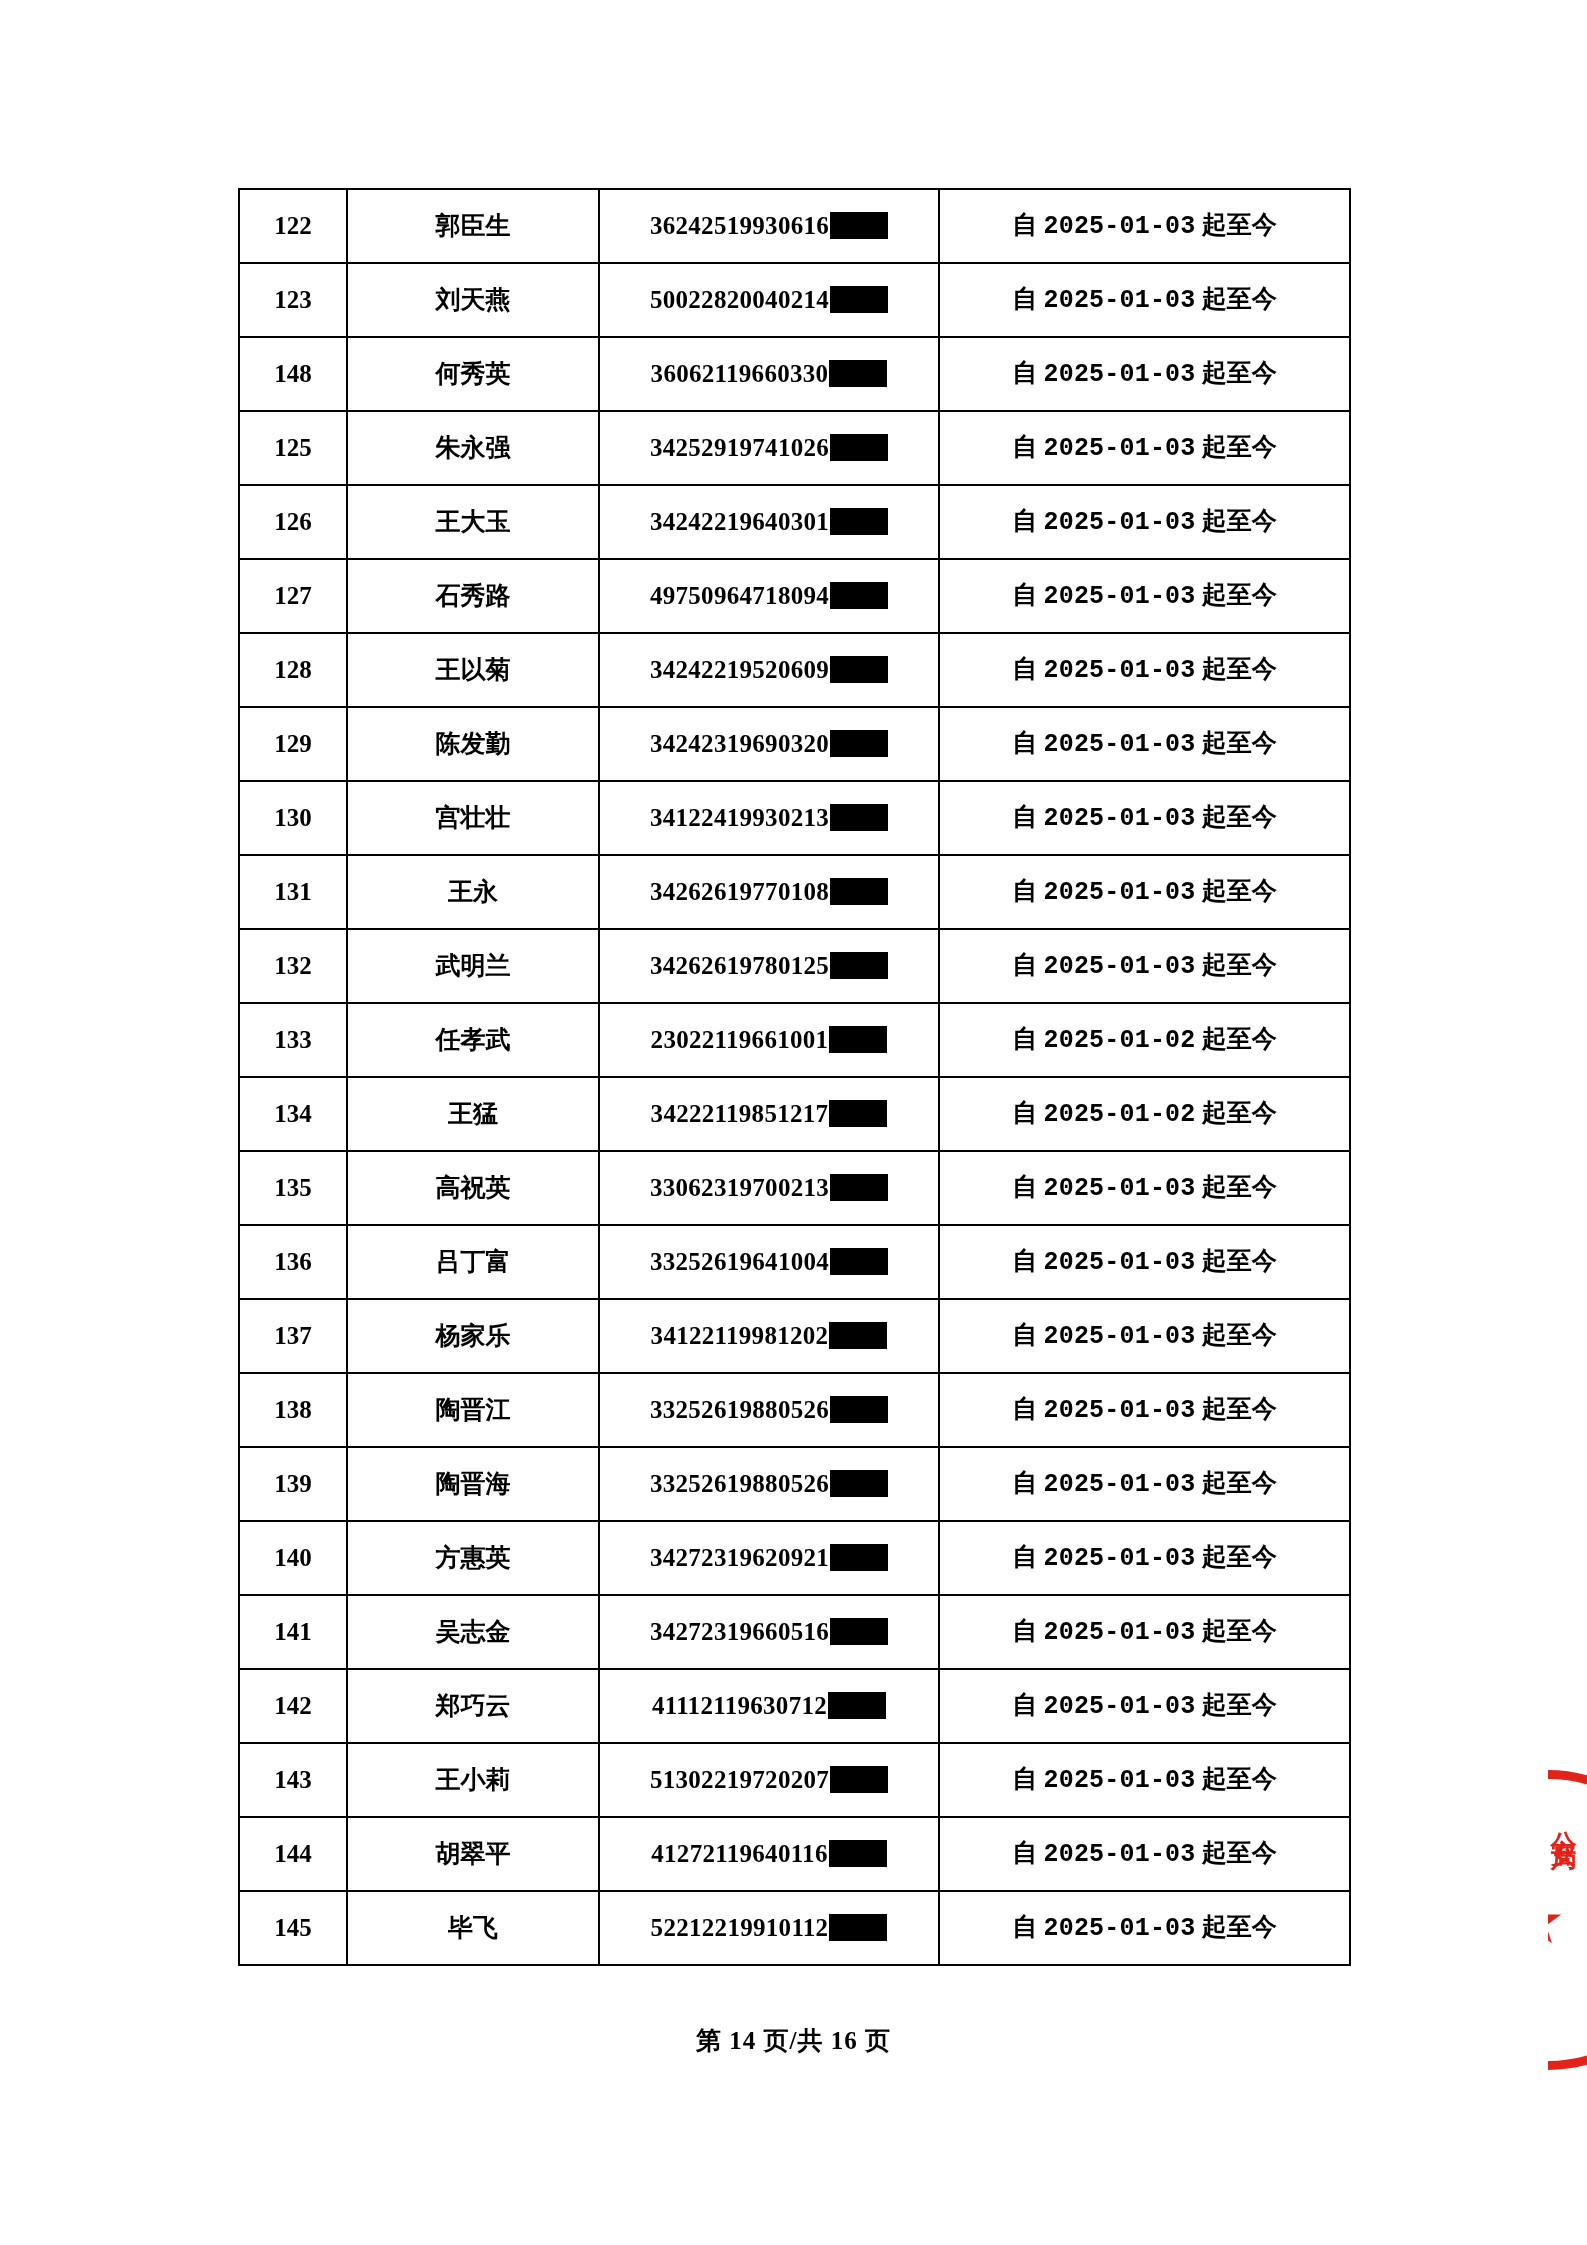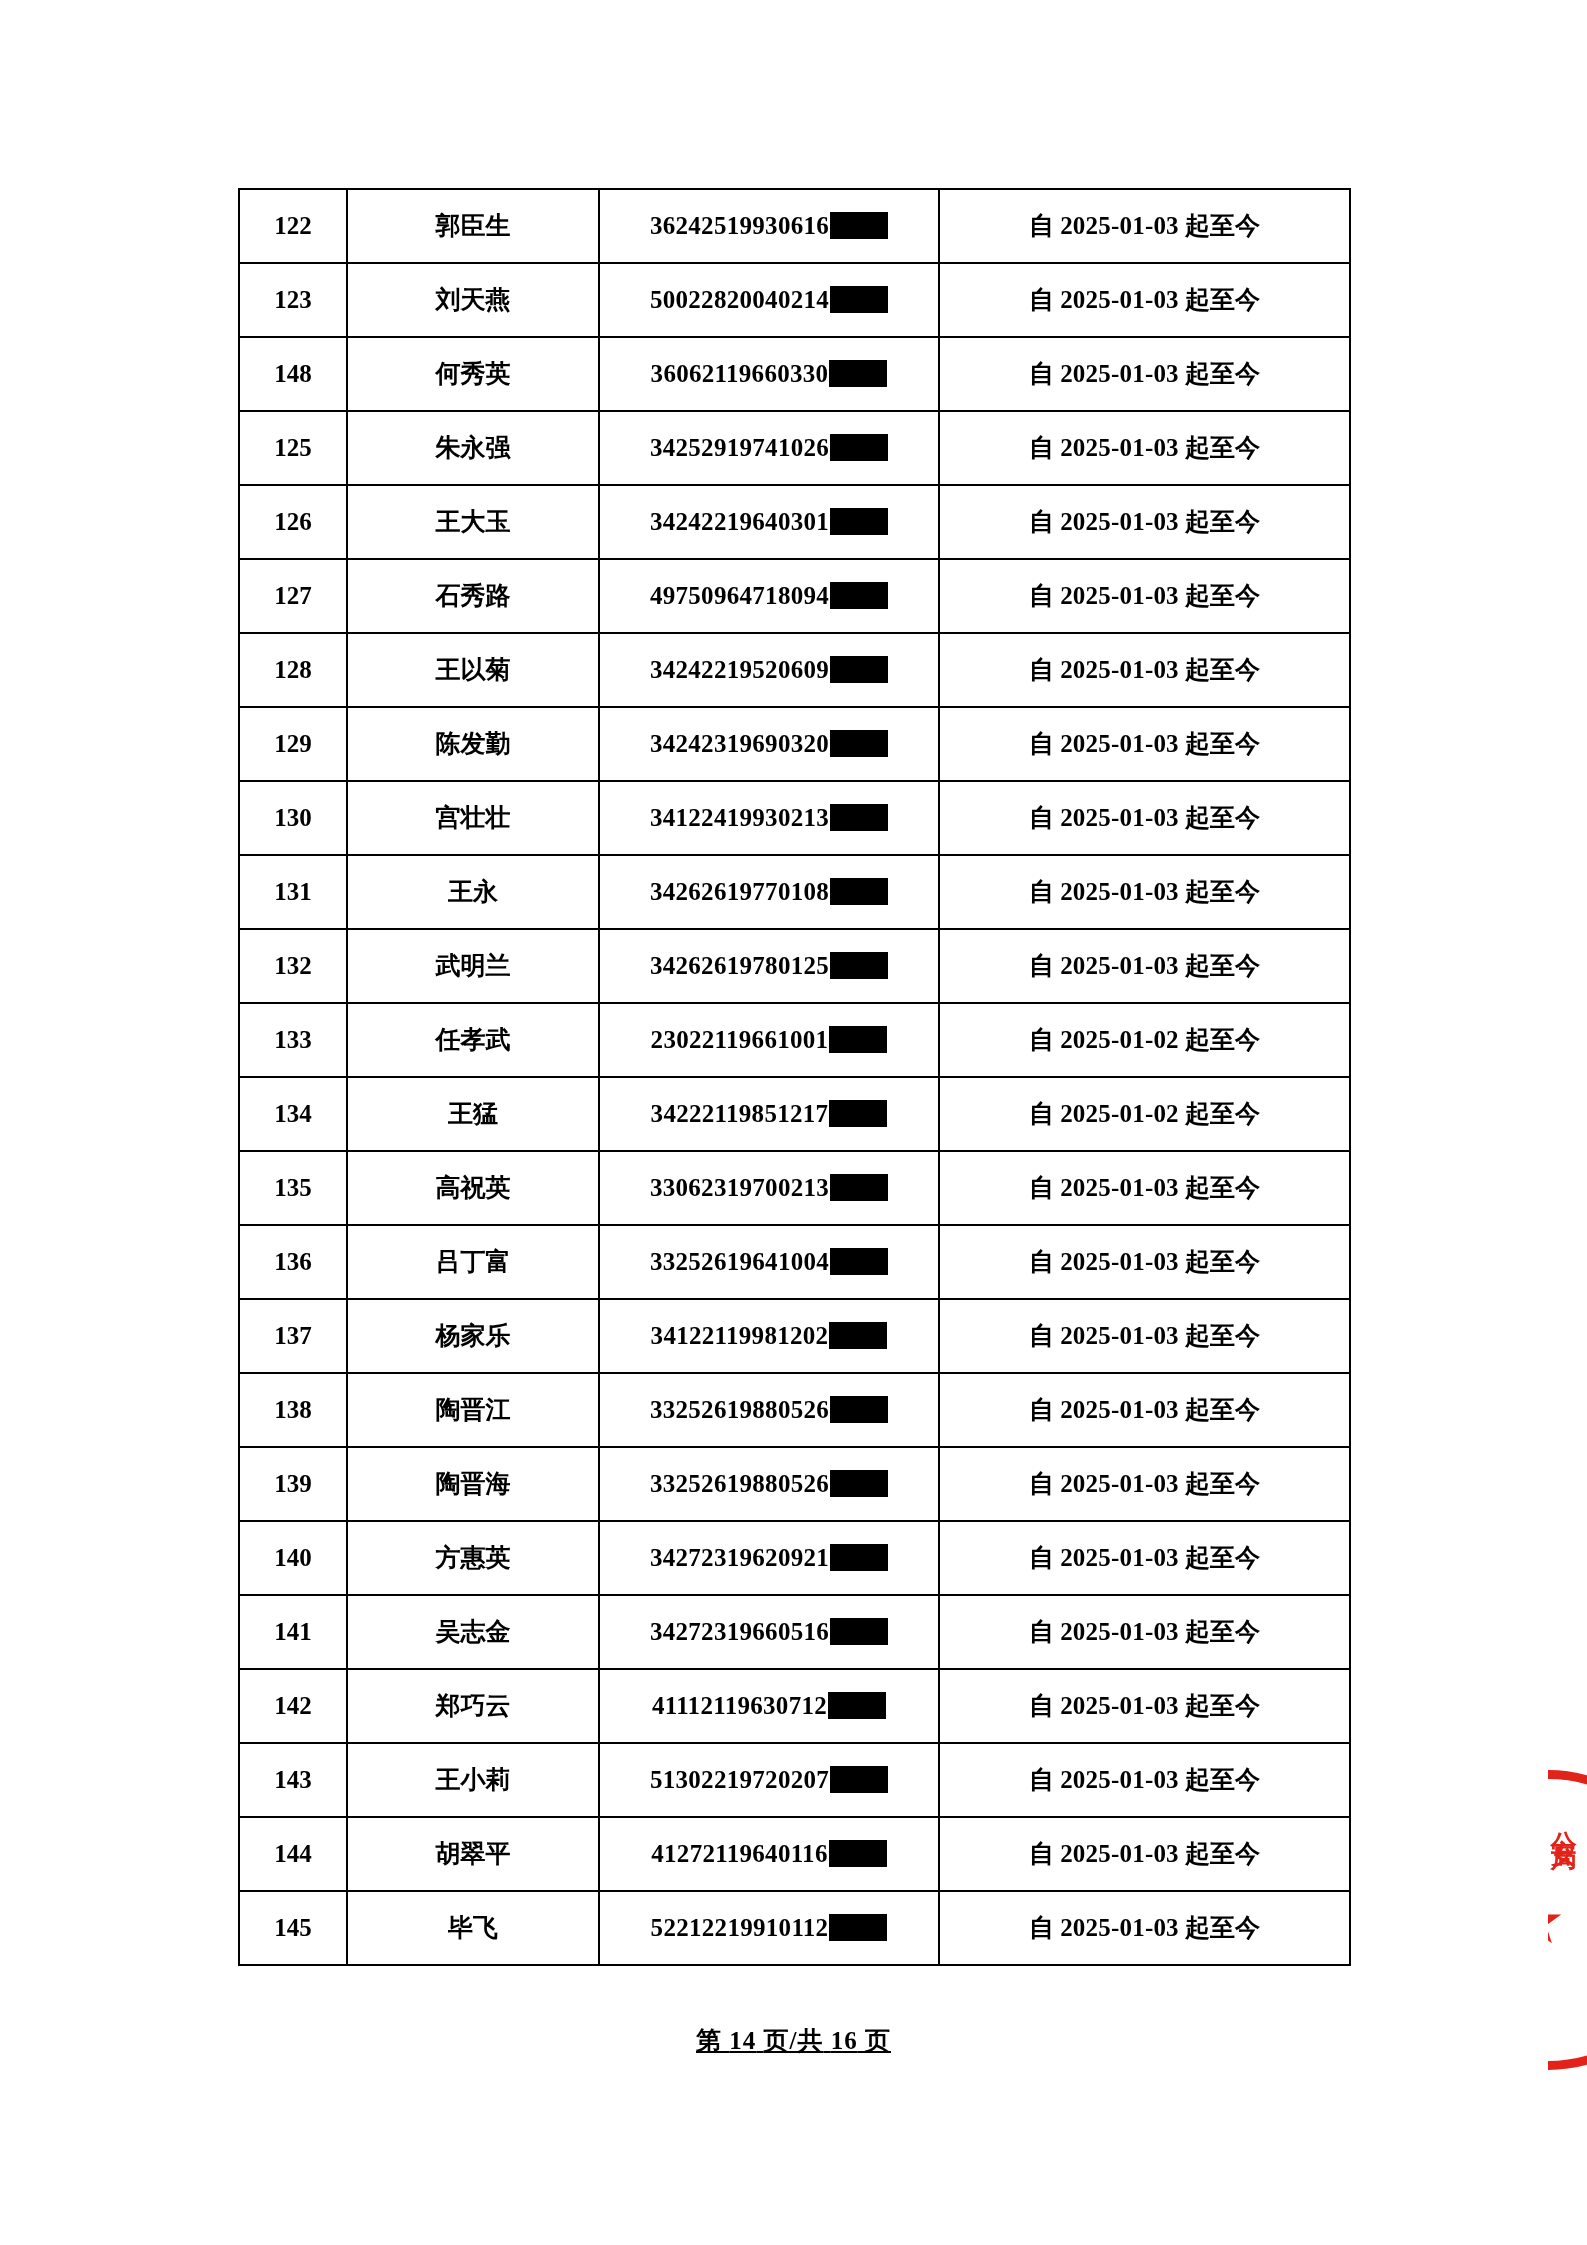--- a/index.html
+++ b/index.html
@@ -66,39 +66,38 @@
     width: 58px;
     height: 27px;
     vertical-align: -5px;
     margin-left: 1px;
   }
 
   .datecell {
     white-space: nowrap;
   }
   .datecell .d-num {
-    font-family: Liberation Serif, serif;
+    font-family: Liberation Mono, monospace;
     letter-spacing: 0.2px;
   }
 
   .wrapdate td.datecell {
     line-height: 1.55;
   }
 
   .footer {
     position: absolute;
     left: 0;
     top: 2024px;
     width: 1587px;
     text-align: center;
     font-size: 25px;
     font-weight: bold;
     color: #000;
     letter-spacing: 1px;
-    text-decoration: underline;
   }
 
   
   .seal {
     position: absolute;
     right: 0;
     top: 1770px;
     width: 72px;
     height: 330px;
     overflow: hidden;

